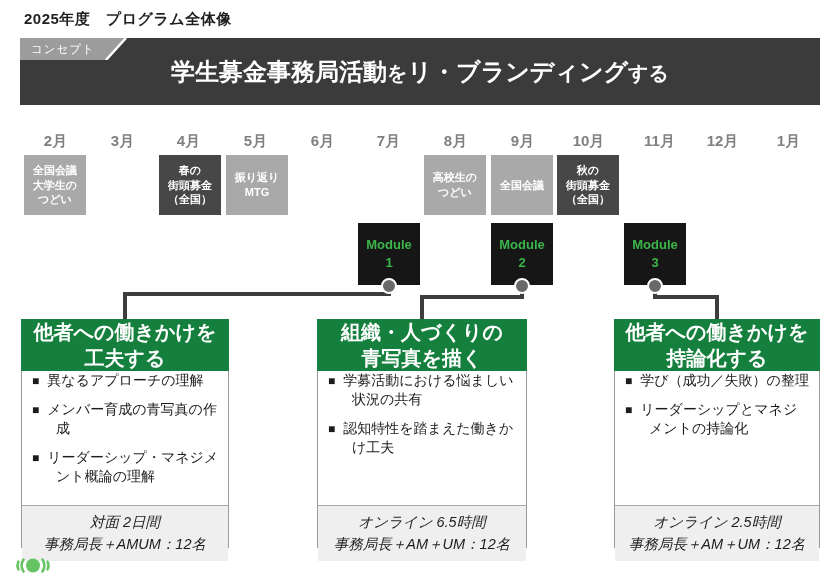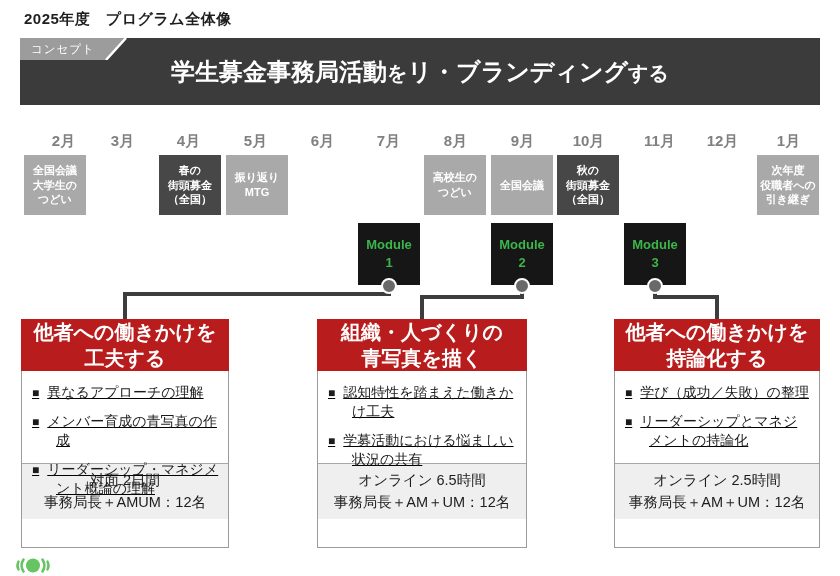--- a/index.html
+++ b/index.html
@@ -59,35 +59,35 @@
     background:#696969;border:2.5px solid #ffffff;box-sizing:content-box;
     z-index:3;
   }
   .seg{position:absolute;background:#3d3d3d;z-index:1;}
   
   .program{
     position:absolute;top:319px;height:229px;
     border:1px solid #9b9b9b;background:#ffffff;box-sizing:border-box;
   }
   .p-header{
-    height:52px;margin:-1px -1px 0 -1px;background:#b91c1c;
+    height:52px;margin:-1px -1px 0 -1px;background:#15803d;
     display:flex;align-items:center;justify-content:center;text-align:center;
     color:#ffffff;font-weight:bold;font-size:20px;line-height:1.3;
     white-space:pre-line;
   }
-  .p-body{height:92px;padding:12px 8px 0 10px;box-sizing:border-box;text-decoration:underline;}
+  .p-body{height:134px;padding:0 8px 0 10px;box-sizing:border-box;}
   .bullet{
     font-size:14px;color:#1c1c1c;line-height:1.35;
     padding-left:24px;text-indent:-24px;margin-bottom:10px;
   }
   .bullet::before{content:"■";font-size:12px;margin-right:8px;}
   .p-footer{
     height:55px;background:#efefef;border-top:1px solid #a8a8a8;
     display:flex;flex-direction:column;align-items:center;justify-content:center;
-    font-size:14.5px;color:#1c1c1c;line-height:1.45;text-align:center;
+    font-size:14.5px;color:#1c1c1c;line-height:1.45;text-align:center;font-style:italic;
   }
   .logo{position:absolute;left:10px;top:557px;}
 </style>
 </head>
 <body>
 
 <div class="canvas">
 
   <div class="page-title">2025年度　プログラム全体像</div>
 
@@ -97,21 +97,21 @@
     </div>
     <div class="tag-wrap">
       <svg width="108" height="22" viewBox="0 0 108 22">
         <polygon points="0,0 106,0 86,22 0,22" fill="#9c9c9c"></polygon>
         <line x1="106" y1="0" x2="86" y2="22" stroke="#ffffff" stroke-width="2.5"></line>
       </svg>
       <span class="tag-label">コンセプト</span>
     </div>
   </div>
 
-  <div class="month" style="left:30px">2月</div>
+  <div class="month" style="left:22px">2月</div>
   <div class="month" style="left:89px">3月</div>
   <div class="month" style="left:155px">4月</div>
   <div class="month" style="left:222px">5月</div>
   <div class="month" style="left:289px">6月</div>
   <div class="month" style="left:355px">7月</div>
   <div class="month" style="left:422px">8月</div>
   <div class="month" style="left:489px">9月</div>
   <div class="month" style="left:555px">10月</div>
   <div class="month" style="left:626px">11月</div>
   <div class="month" style="left:689px">12月</div>
@@ -124,23 +124,20 @@
 街頭募金
 （全国）</div>
   <div class="event gray" style="left:226px">振り返り
 MTG</div>
   <div class="event gray" style="left:424px">高校生の
 つどい</div>
   <div class="event gray" style="left:491px">全国会議</div>
   <div class="event dark" style="left:557px">秋の
 街頭募金
 （全国）</div>
-  <div class="event gray" style="left:757px">次年度
-役職者への
-引き継ぎ</div>
 
   <div class="module" style="left:358px">
     <span>Module</span>
     <span>1</span>
   </div>
   <div class="module" style="left:491px">
     <span>Module</span>
     <span>2</span>
   </div>
   <div class="module" style="left:624px">
@@ -173,22 +170,22 @@
     <div class="p-footer">
       <div>対面 2日間</div>
       <div>事務局長＋AMUM：12名</div>
     </div>
   </div>
 
   <div class="program" style="left:317px;width:210px">
     <div class="p-header">組織・人づくりの
 青写真を描く</div>
     <div class="p-body">
+      <div class="bullet">学募活動における悩ましい状況の共有</div>
       <div class="bullet">認知特性を踏まえた働きかけ工夫</div>
-      <div class="bullet">学募活動における悩ましい状況の共有</div>
     </div>
     <div class="p-footer">
       <div>オンライン 6.5時間</div>
       <div>事務局長＋AM＋UM：12名</div>
     </div>
   </div>
 
   <div class="program" style="left:614px;width:206px">
     <div class="p-header">他者への働きかけを
 持論化する</div>

